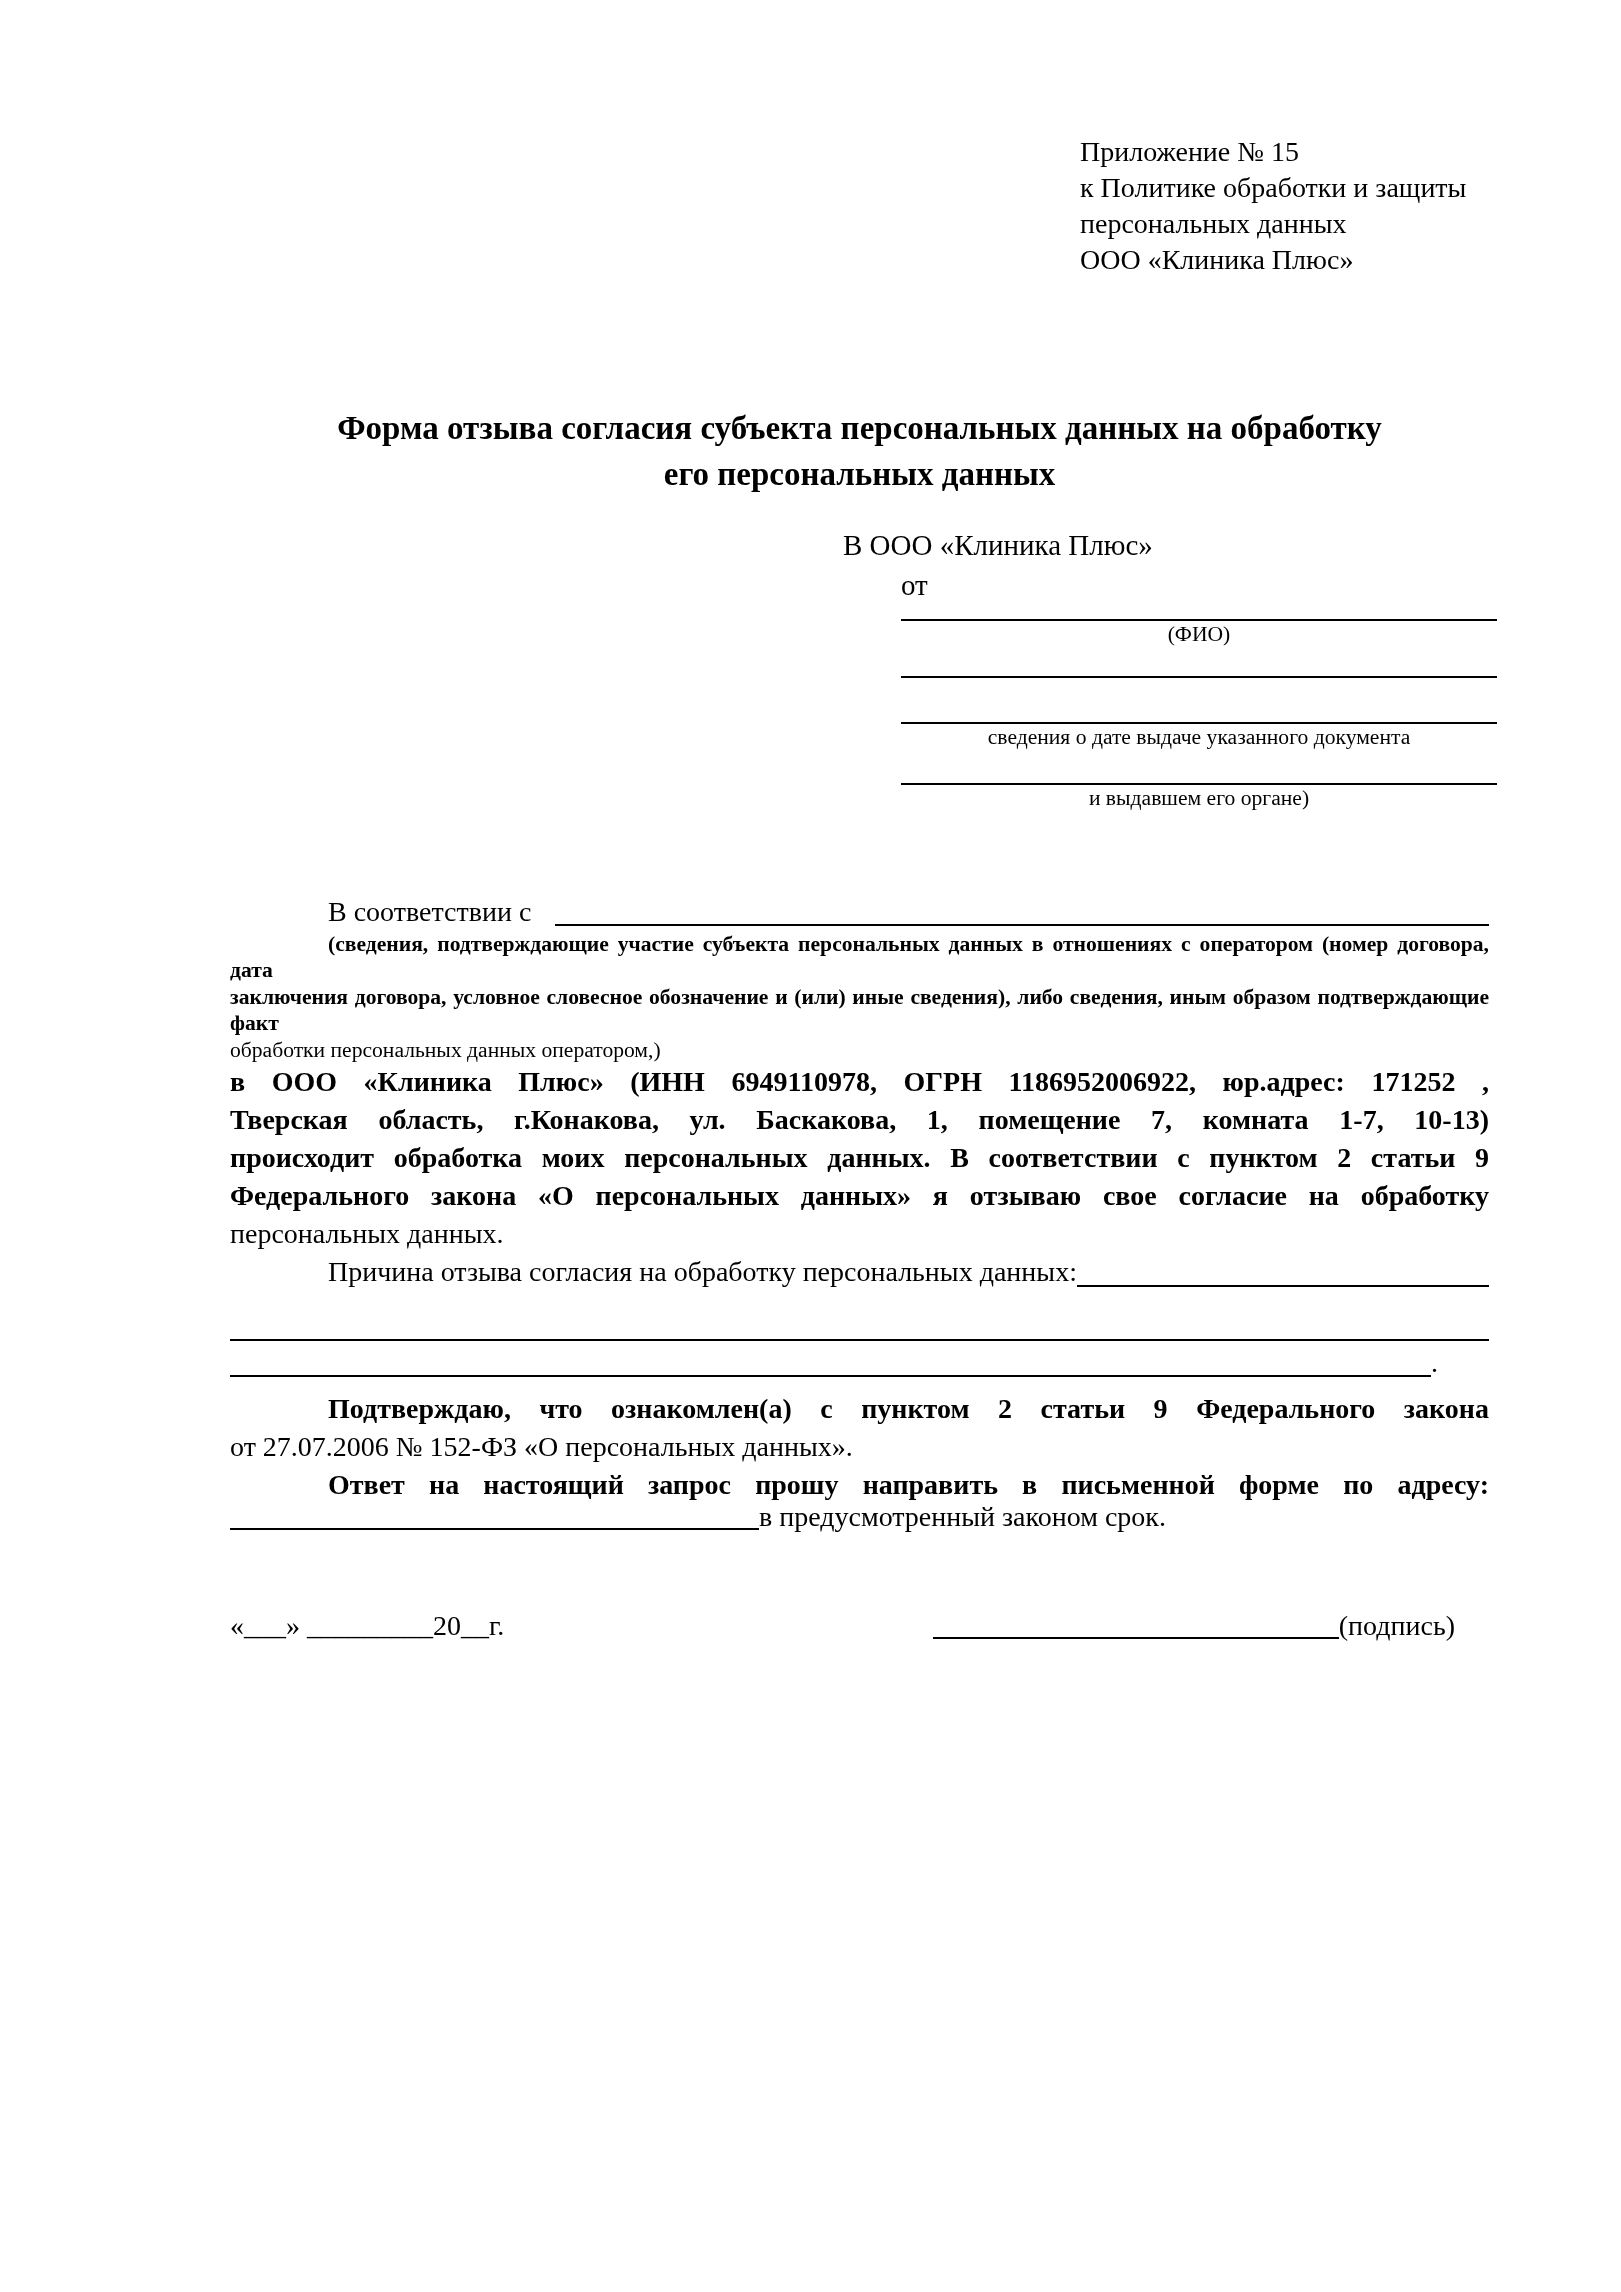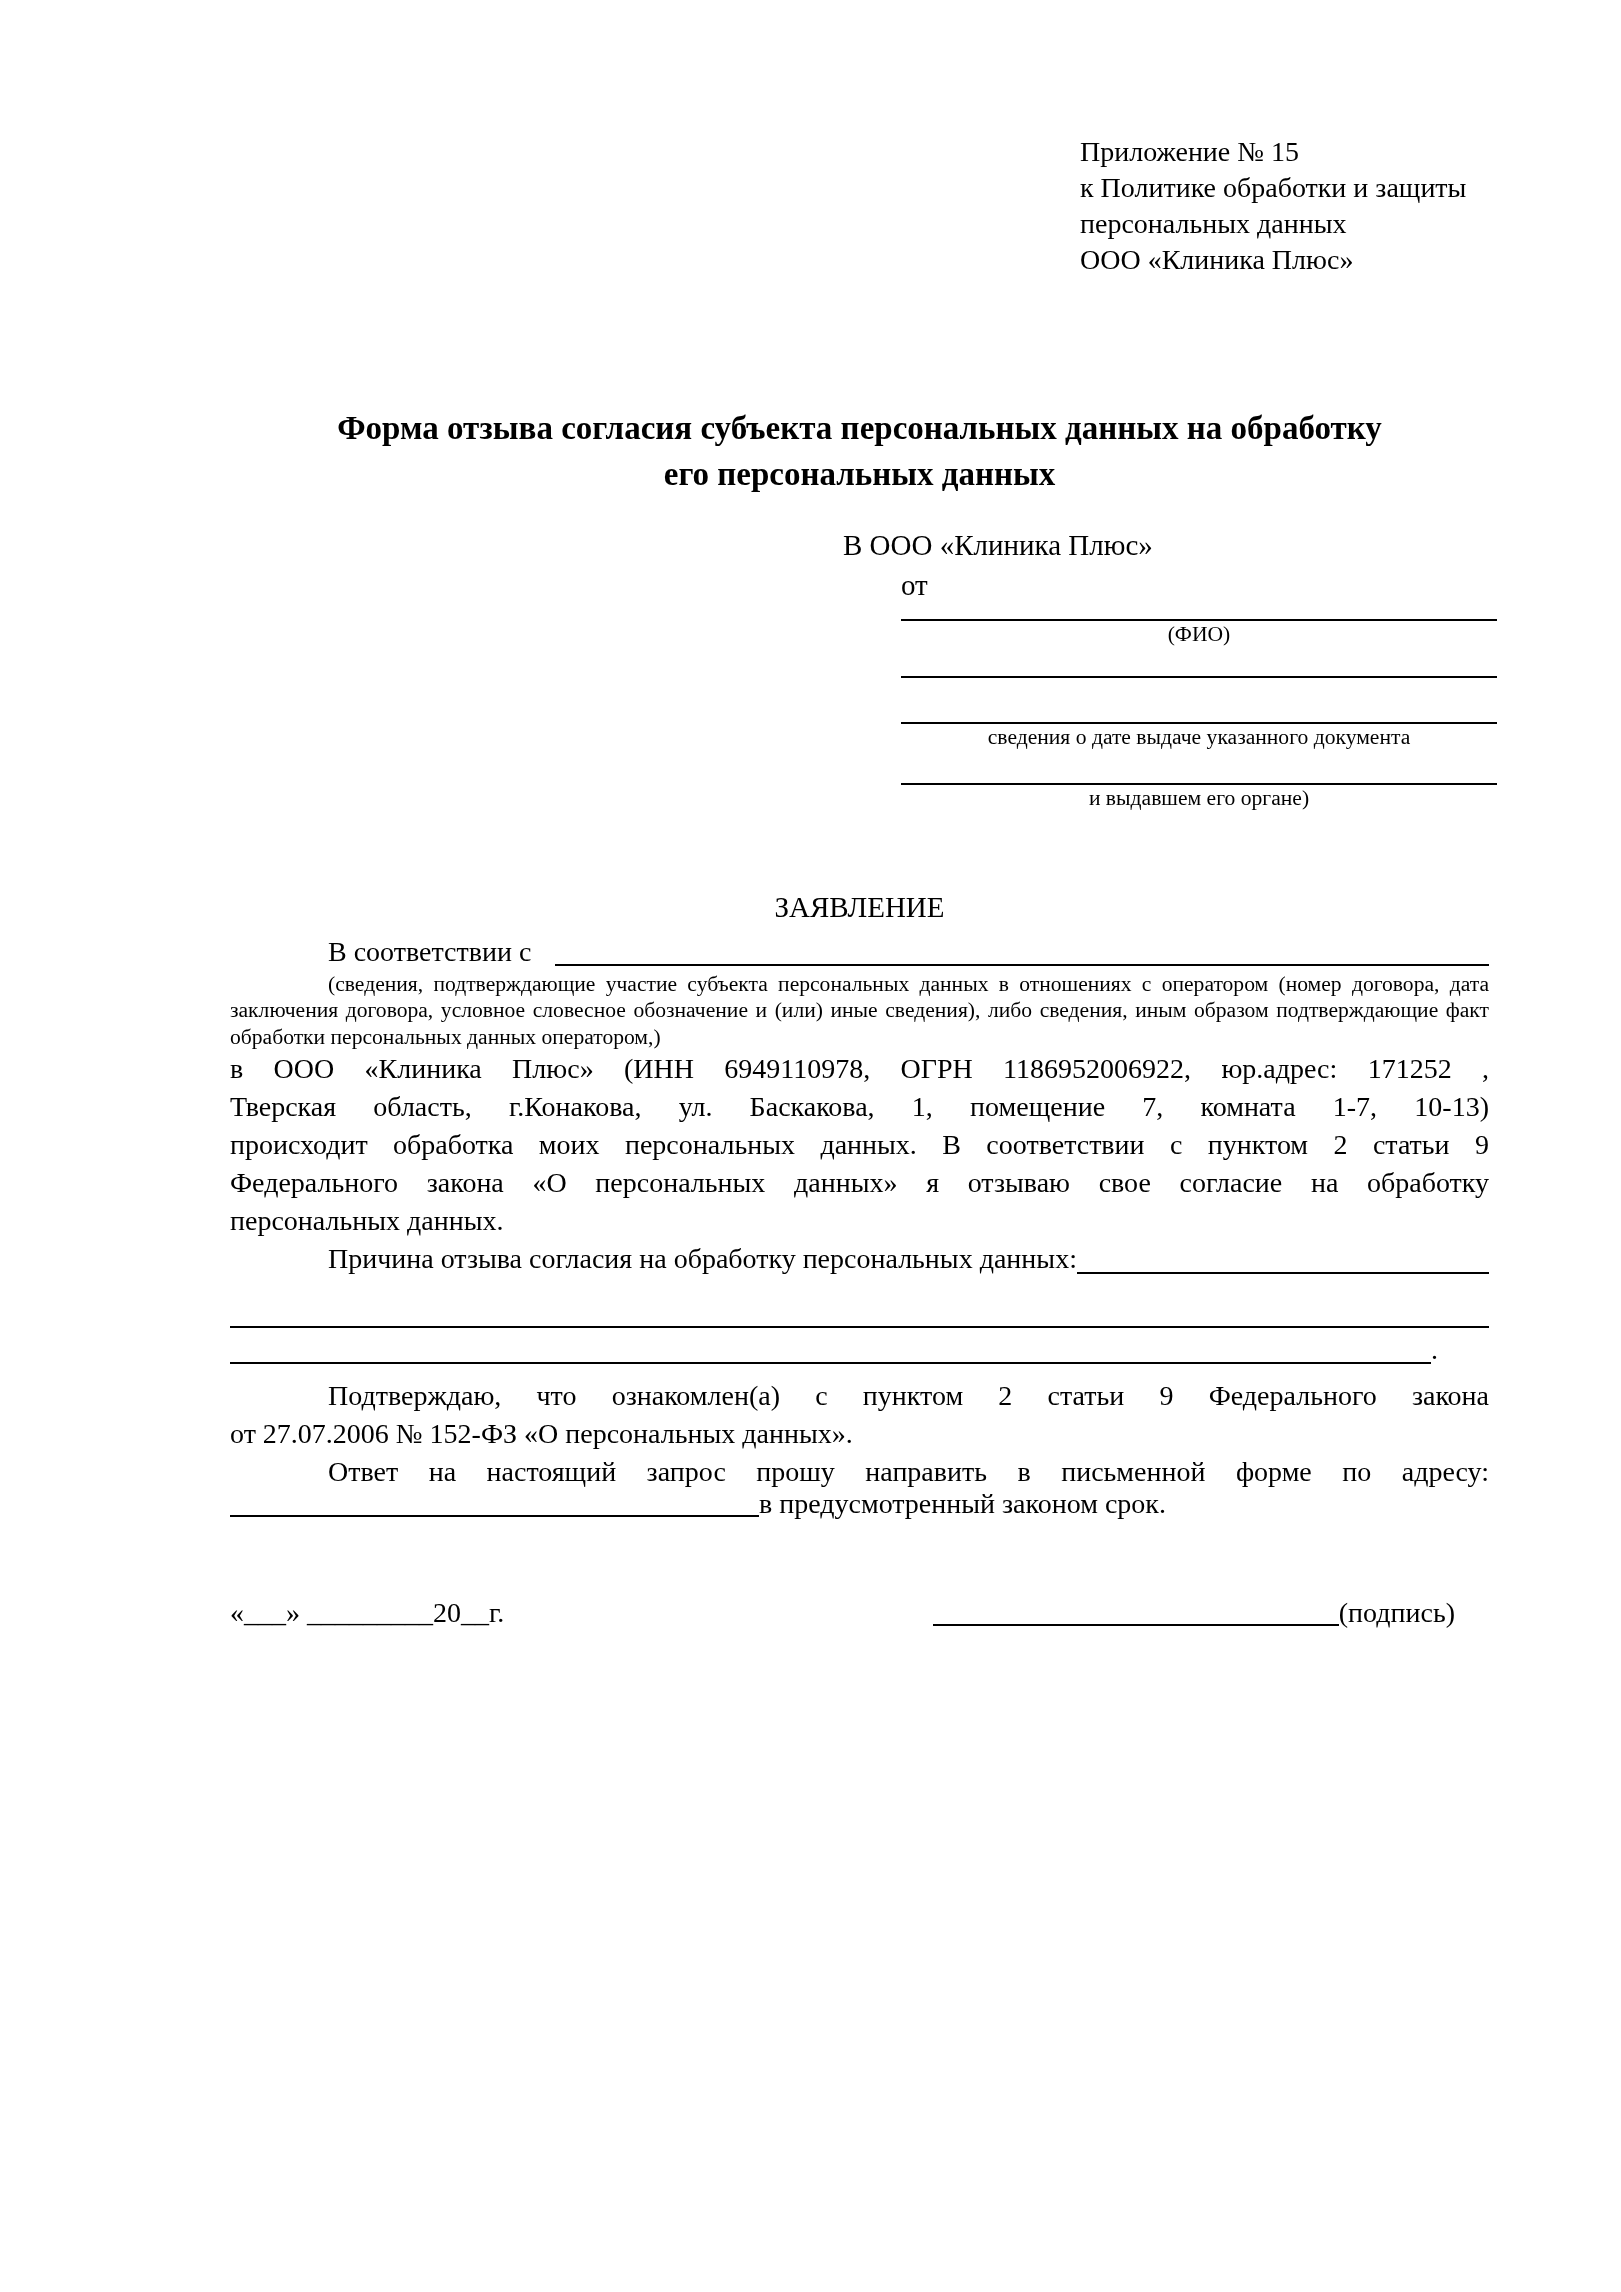--- a/index.html
+++ b/index.html
@@ -56,21 +56,21 @@
   .indented { margin-left:98px; }
   .fill {
     flex:1 1 auto;
     border-bottom:2.9px solid #000;
     margin-bottom:4.9px;
   }
 
   .intro-line { margin-top:5.9px;gap:24px; }
 
   .small-note { font-size:21.6px; line-height:26.5px; }
-  .just  { text-align:justify; text-align-last:justify; }
+  .just  { text-align:justify; text-align-last:justify;font-weight:bold; }
   .ind   { text-indent:98px; }
 
   .blank-rule-1 { height:48px; border-bottom:2.9px solid #000; }
   .blank-rule-2 { display:flex; align-items:flex-end; height:36px; }
   .blank-rule-2 .b2line { width:1201px; height:100%; border-bottom:2.9px solid #000; }
   .blank-rule-2 .b2dot  { font-size:28px; line-height:28px; }
 
   .confirm-para { margin-top:12.7px; }
 
   .reply-tail { margin-top:-5.9px; display:flex; align-items:stretch; }
@@ -112,21 +112,20 @@
 
     <div class="field-rule fr-3"></div>
     <div class="field-label">сведения о дате выдаче указанного документа</div>
 
     <div class="field-rule fr-4"></div>
     <div class="field-label">и выдавшем его органе)</div>
   </div>
 
   <div class="main">
 
-    <div class="stmt-heading">ЗАЯВЛЕНИЕ</div>
 
     <div class="flex-line intro-line">
       <span class="txt indented">В соответствии с</span>
       <span class="fill"></span>
     </div>
 
     <div class="small-note">
       <div class="just ind">(сведения, подтверждающие участие субъекта персональных данных в отношениях с оператором (номер договора, дата</div>
       <div class="just">заключения договора, условное словесное обозначение и (или) иные сведения), либо сведения, иным образом подтверждающие факт</div>
       <div>обработки персональных данных оператором,)</div>

